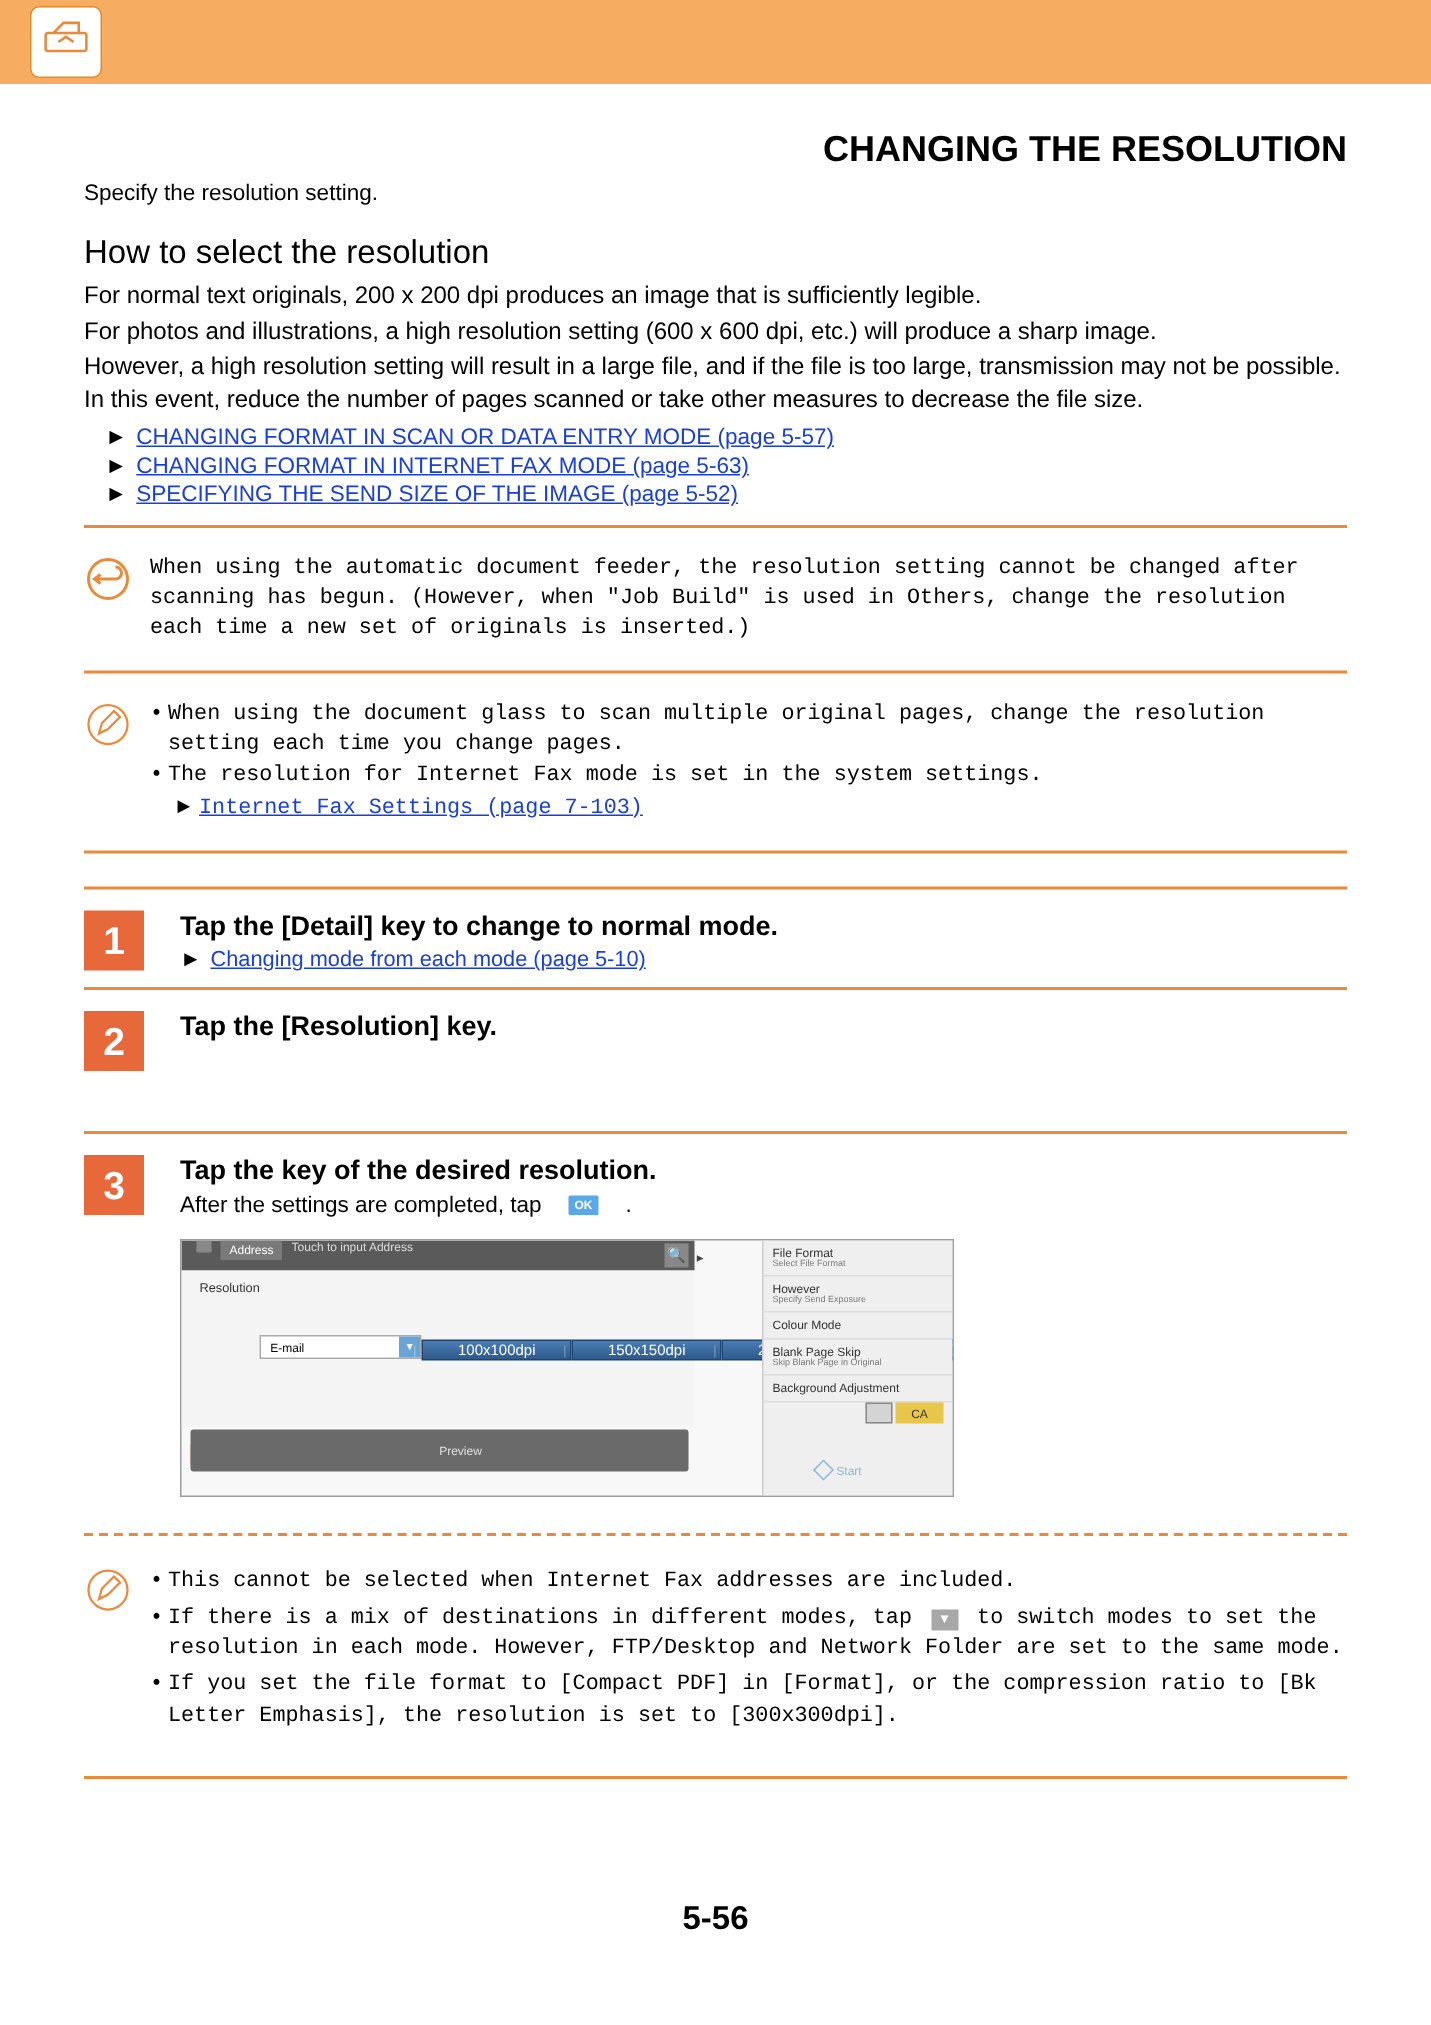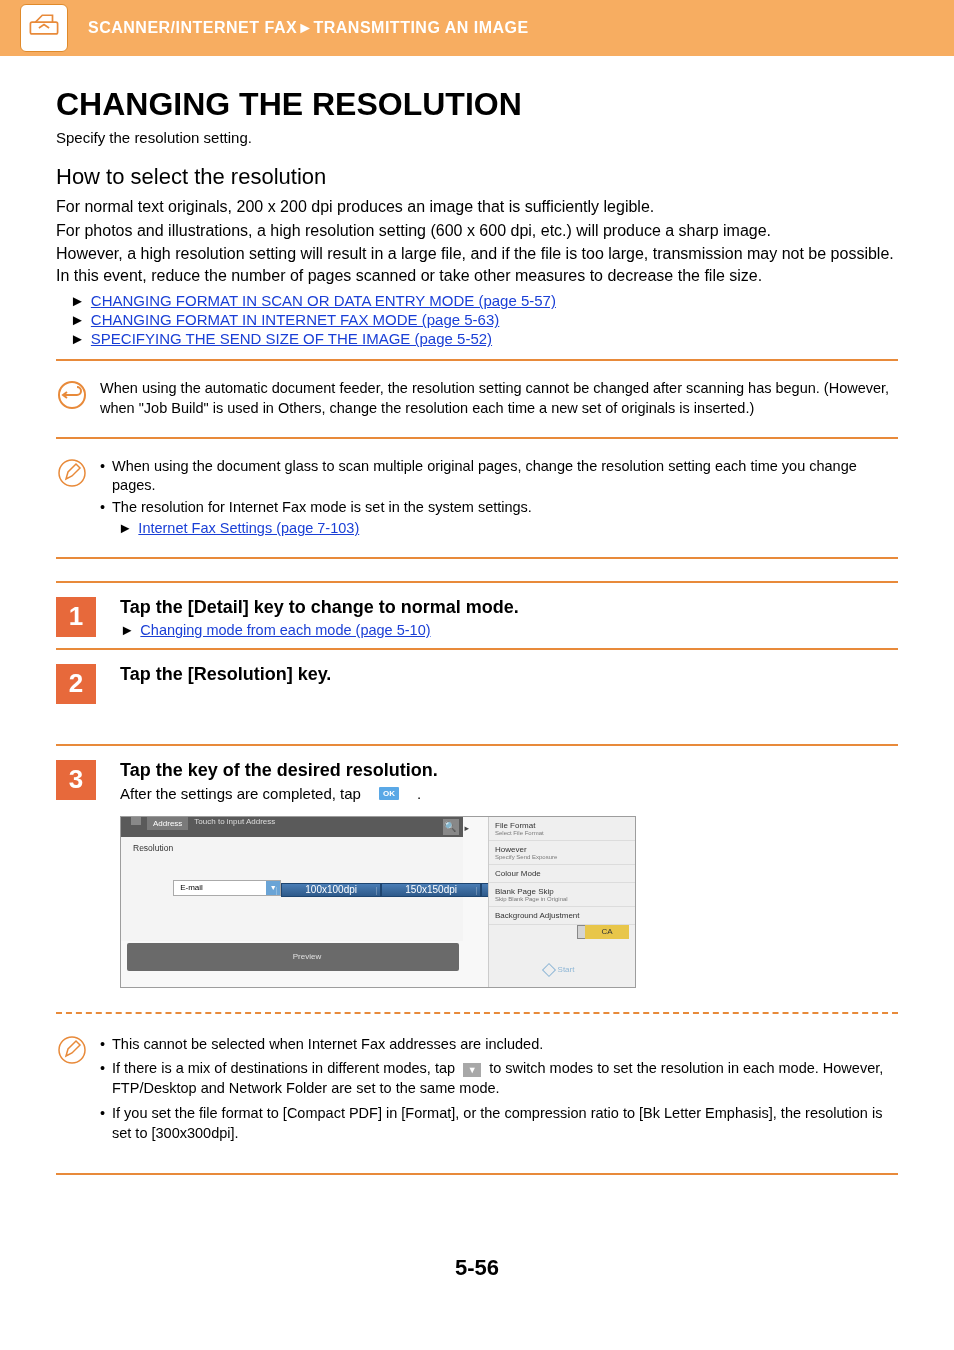--- a/index.html
+++ b/index.html
@@ -2,56 +2,56 @@
 <html><head>
 <meta charset="utf-8">
 <style>
   * { box-sizing: border-box; margin: 0; padding: 0; }
   body { font-family: Arial, Helvetica, sans-serif; width: 954px; background: #fff; color: #000; }
   .top-bar { background: #f7ad61; display: flex; align-items: center; height: 56px; padding-left: 20px; }
   .top-icon { width: 48px; height: 48px; background: #fff; border: 1px solid #e08a2a; border-radius: 6px; display: flex; align-items: center; justify-content: center; margin-right: 20px; }
   .top-icon svg { width: 34px; height: 30px; }
   .breadcrumb { color: #fff; font-weight: bold; font-size: 16px; letter-spacing: .5px; }
   .content { padding: 30px 56px 0 56px; }
-  h1 { font-size: 32px; font-weight: bold; margin-bottom: 6px; }
+  h1 { font-size: 24px; font-weight: bold; margin-bottom: 6px; text-align: right; }
   .intro { font-size: 15px; margin-bottom: 18px; }
   h2 { font-size: 22px; font-weight: normal; margin-bottom: 6px; }
   .para { font-size: 16px; line-height: 1.35; margin-bottom: 2px; }
   .linklist { margin: 6px 0 12px 14px; }
   .linklist .row { display: flex; align-items: baseline; font-size: 15px; margin-bottom: 2px; }
   .linklist .arrow { color: #000; margin-right: 6px; }
   .linklist a { color: #1a3fd6; text-decoration: underline; }
   .hr-orange { border: none; border-top: 2px solid #e88a3a; margin: 10px 0; }
   .note-block { display: flex; align-items: flex-start; padding: 8px 0 8px 0; font-size: 14.5px; line-height: 1.35; }
   .note-icon { width: 32px; height: 32px; flex: 0 0 auto; margin-right: 12px; display: flex; align-items: center; justify-content: center; }
-  .note-body { flex: 1; }
+  .note-body { flex: 1; font-family: Liberation Mono, monospace; }
   .bullet-row { display: flex; margin-bottom: 2px; }
   .bullet-row .dot { width: 12px; flex: 0 0 auto; }
   .sublink { margin-left: 18px; font-size: 14.5px; }
   .sublink .arrow { margin-right: 6px; }
   .sublink a { color: #1a3fd6; text-decoration: underline; }
   .step { display: flex; margin: 14px 0 10px 0; }
   .step-num { width: 40px; height: 40px; background: #e7693b; color: #fff; font-size: 26px; font-weight: bold; display: flex; align-items: center; justify-content: center; margin-right: 24px; flex: 0 0 auto; }
   .step-body { flex: 1; }
   .step-title { font-size: 18px; font-weight: bold; margin-bottom: 4px; }
   .step-link { font-size: 14.5px; }
   .step-link .arrow { margin-right: 6px; }
   .step-link a { color: #1a3fd6; text-decoration: underline; }
   .after-settings { font-size: 15px; display: flex; align-items: center; gap: 18px; margin-top: 2px; }
   .ok-chip { background: #5aa8e6; color: #fff; font-size: 8px; padding: 2px 4px; border-radius: 1px; font-weight: bold; }
   .screenshot { margin-top: 14px; width: 516px; height: 172px; border: 1px solid #9d9d9d; position: relative; background: #f8f8f8; overflow: hidden; }
   .sc-addr { position: absolute; left: 0; top: 0; right: 172px; height: 20px; background: #5a5a5a; display: flex; align-items: flex-start; padding-left: 10px; color: #ddd; font-size: 8px; }
   .sc-addr .label { background: #7a7a7a; color: #fff; padding: 2px 6px; margin: 0 6px 0 4px; font-size: 8px; }
   .sc-search { position: absolute; right: 176px; top: 2px; width: 16px; height: 16px; background: #888; display: flex; align-items: center; justify-content: center; color: #fff; font-size: 10px; }
   .sc-chevright { position: absolute; right: 166px; top: 6px; color: #444; font-size: 9px; }
-  .sc-side { position: absolute; right: 0; top: 0; width: 147px; height: 100%; background: #efefef; border-left: 1px solid #ccc; }
+  .sc-side { position: absolute; right: 0; top: 0; width: 127px; height: 100%; background: #efefef; border-left: 1px solid #ccc; }
   .sc-side-item { padding: 4px 6px; border-bottom: 1px solid #dcdcdc; font-size: 8px; color: #333; }
   .sc-side-item .sub { font-size: 6px; color: #7a7a7a; }
   .sc-preview { position: absolute; left: 6px; right: 176px; top: 126px; height: 28px; background: #6a6a6a; border-radius: 2px; display: flex; align-items: center; justify-content: center; color: #e0e0e0; font-size: 8px; padding-left: 28px; }
-  .sc-ca { position: absolute; right: 6px; top: 108px; width: 44px; height: 14px; background: #e8c64a; color: #333; font-size: 8px; display: flex; align-items: center; justify-content: center; }
+  .sc-ca { position: absolute; right: 6px; top: 108px; width: 32px; height: 14px; background: #e8c64a; color: #333; font-size: 8px; display: flex; align-items: center; justify-content: center; }
   .sc-preview-box { position: absolute; right: 40px; top: 108px; width: 18px; height: 14px; border: 1px solid #888; background: #d4d4d4; }
   .sc-start { position: absolute; right: 6px; bottom: 6px; width: 140px; height: 22px; display:flex; align-items:center; justify-content:center; gap:4px; color:#8fb7d6; font-size:8px; }
   .sc-start .diamond { width:10px; height:10px; border:1px solid #8fb7d6; transform: rotate(45deg); }
   .sc-body { position: absolute; left: 0; top: 20px; right: 172px; bottom: 46px; background: #f4f4f4; display: flex; }
   .sc-label { width: 70px; padding: 6px 0 0 12px; font-size: 8.5px; color: #333; }
   .sc-middle { flex: 1; padding-top: 4px; display: flex; flex-direction: row; align-items: center; position: relative; }
   .sc-dropdown { width: 108px; height: 16px; border: 1px solid #aaa; background: #fff; font-size: 8px; display: flex; align-items: center; padding-left: 6px; position: relative; margin-bottom: 6px; }
   .sc-dropdown .arrow { position: absolute; right: 0; top: 0; width: 14px; height: 100%; background: #6aa4d6; color: #fff; display: flex; align-items: center; justify-content: center; font-size: 7px; }
   .sc-ok { position: absolute; top: 4px; right: 6px; width: 20px; height: 14px; background: #5aa8e6; color: #fff; font-size: 7px; display: flex; align-items: center; justify-content: center; border:1px solid #3e86c4; }
   .sc-resbtn { width: 100px; height: 14px; background: linear-gradient(#4a7db5,#2e5a8a); color: #fff; font-size: 10px; display: flex; align-items: center; justify-content: center; margin-bottom: 2px; border:1px solid #1e4570; position:relative; }
@@ -71,23 +71,20 @@
 <body>
 
 <div class="top-bar">
   <div class="top-icon">
     <svg viewBox="0 0 40 34">
         <rect x="4" y="10" width="32" height="14" rx="2" fill="none" stroke="#e88a3a" stroke-width="2"></rect>
         <path d="M10 10 L18 2 L30 2 L30 10" fill="none" stroke="#e88a3a" stroke-width="2"></path>
         <path d="M14 17 L20 13 L26 17" fill="none" stroke="#e88a3a" stroke-width="2"></path>
       </svg>
   </div>
-  <div class="breadcrumb">
-    <span>SCANNER/INTERNET FAX</span><span>►</span><span>TRANSMITTING AN IMAGE</span>
-  </div>
 </div>
 
 <div class="content">
   <h1>CHANGING THE RESOLUTION</h1>
   <p class="intro">Specify the resolution setting.</p>
 
   <h2>How to select the resolution</h2>
   <p class="para">For normal text originals, 200 x 200 dpi produces an image that is sufficiently legible.</p>
   <p class="para">For photos and illustrations, a high resolution setting (600 x 600 dpi, etc.) will produce a sharp image.</p>
   <p class="para">However, a high resolution setting will result in a large file, and if the file is too large, transmission may not be possible. In this event, reduce the number of pages scanned or take other measures to decrease the file size.</p>

